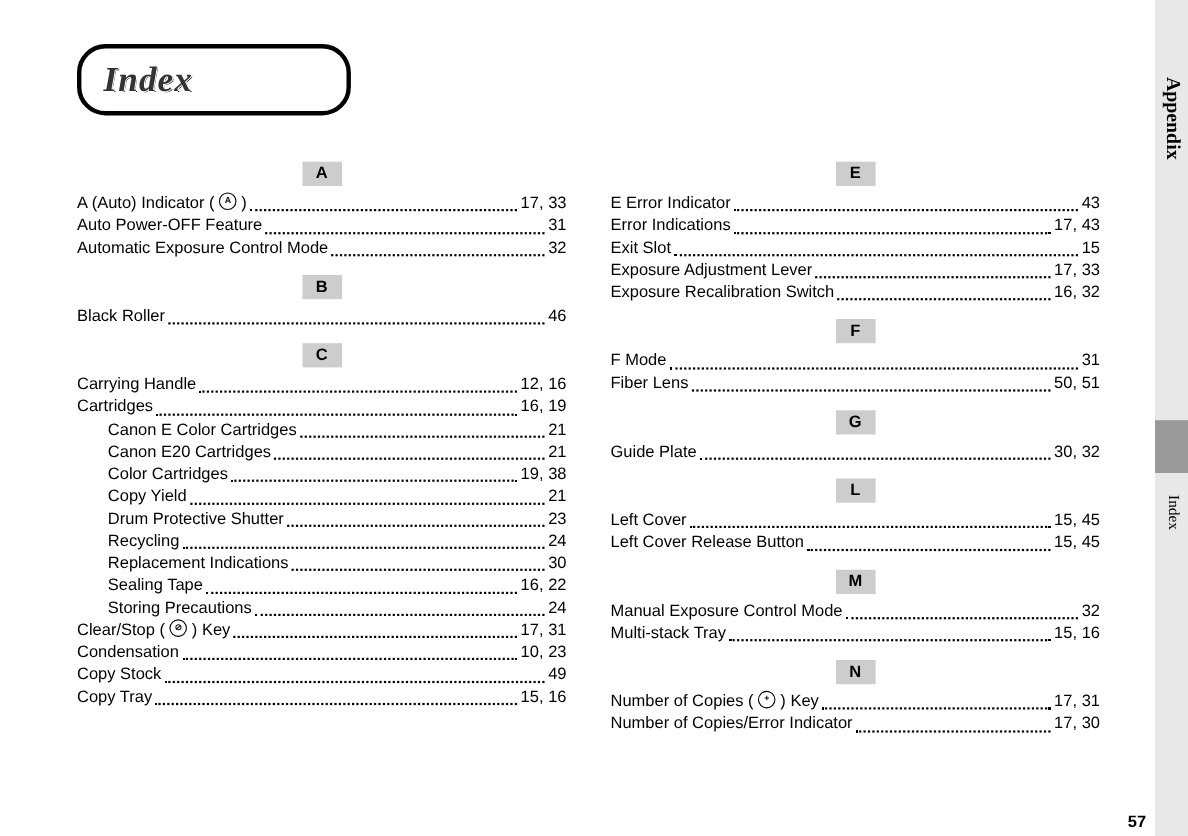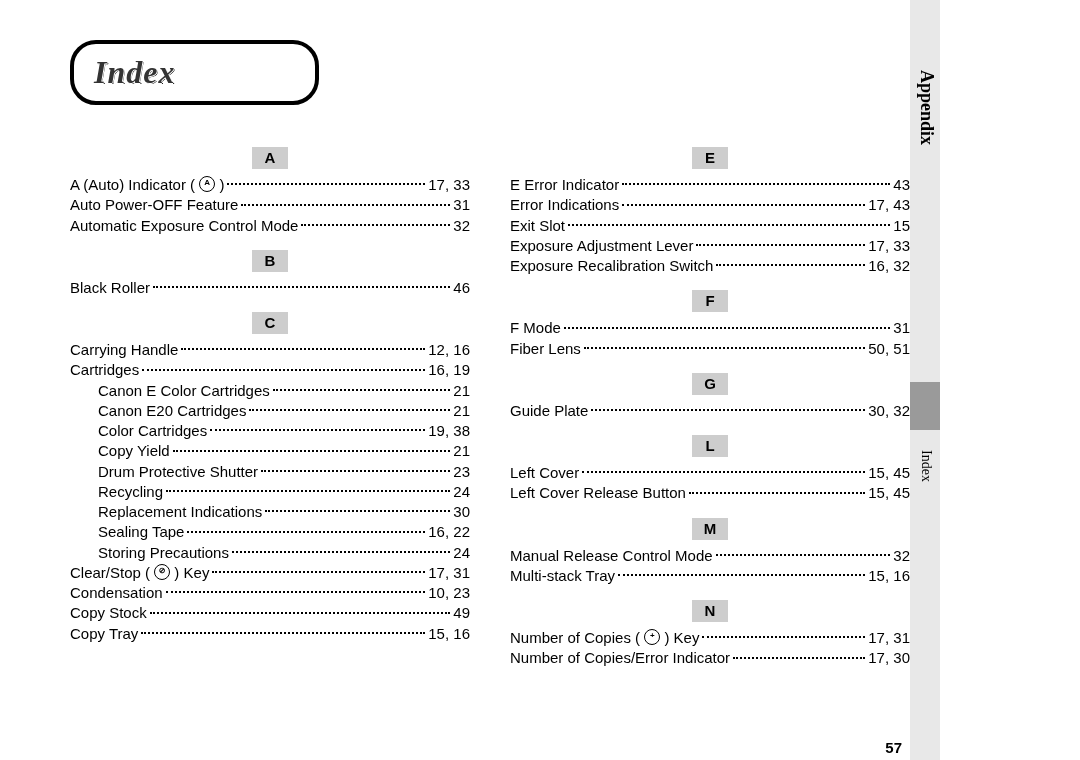--- a/index.html
+++ b/index.html
@@ -1,23 +1,23 @@
 <!DOCTYPE html>
 <html><head>
 <meta charset="utf-8">
 <style>
   html,body{margin:0;padding:0;background:#fff;font-family:Arial,Helvetica,sans-serif;color:#000}
-  .page{position:relative;width:940px;height:760px;box-sizing:border-box;padding:40px 30px 30px 70px}
+  .page{position:relative;width:1080px;height:760px;box-sizing:border-box;padding:40px 30px 30px 70px}
   .title-bubble{display:inline-block;border:4px solid #000;border-radius:26px;padding:10px 140px 10px 20px;margin-bottom:28px}
   .title-bubble span{font-size:32px;font-weight:700;font-style:italic;font-family:'Times New Roman',serif;letter-spacing:1px;color:#333;
     text-shadow:1px 0 0 #fff,-1px 0 0 #fff,0 1px 0 #fff,0 -1px 0 #fff,1px 1px 0 #000}
   .columns{display:flex;gap:40px;font-size:15px}
   .col{width:445px}
   .letter{background:#cdcdcd;width:36px;height:22px;line-height:22px;text-align:center;font-weight:700;margin:14px auto 6px auto}
-  .entry{display:flex;align-items:flex-start;line-height:1.35}
+  .entry{display:flex;align-items:flex-end;line-height:1.35}
   .entry.indent{padding-left:28px}
   .label{white-space:nowrap}
   .dots{flex:1;border-bottom:2px dotted #000;margin:0 3px 3px 3px;min-width:10px;height:0.55em}
   .pages{white-space:nowrap}
   .icon-circle{display:inline-block;width:14px;height:14px;border:1.5px solid #000;border-radius:50%;vertical-align:-2px;position:relative}
   .icon-circle::after{content:attr(data-t);position:absolute;top:50%;left:50%;transform:translate(-50%,-52%);font-size:8px;font-weight:700}
   .side-tab{position:absolute;right:0;top:0;width:30px;height:760px;background:#e8e8e8}
   .side-tab .dark{position:absolute;right:0;top:382px;width:30px;height:48px;background:#9a9a9a}
   .side-label1{position:absolute;right:3px;top:70px;writing-mode:vertical-rl;font-family:'Times New Roman',serif;font-weight:700;font-size:18px}
   .side-label2{position:absolute;right:6px;top:450px;writing-mode:vertical-rl;font-family:'Times New Roman',serif;font-size:14px}
@@ -183,21 +183,21 @@
           <span class="dots"></span>
           <span class="pages">15, 45</span>
         </div>
         <div class="entry">
           <span class="label">Left Cover Release Button</span>
           <span class="dots"></span>
           <span class="pages">15, 45</span>
         </div>
         <div class="letter">M</div>
         <div class="entry">
-          <span class="label">Manual Release Control Mode</span>
+          <span class="label">Manual Exposure Control Mode</span>
           <span class="dots"></span>
           <span class="pages">32</span>
         </div>
         <div class="entry">
           <span class="label">Multi-stack Tray</span>
           <span class="dots"></span>
           <span class="pages">15, 16</span>
         </div>
         <div class="letter">N</div>
         <div class="entry">

